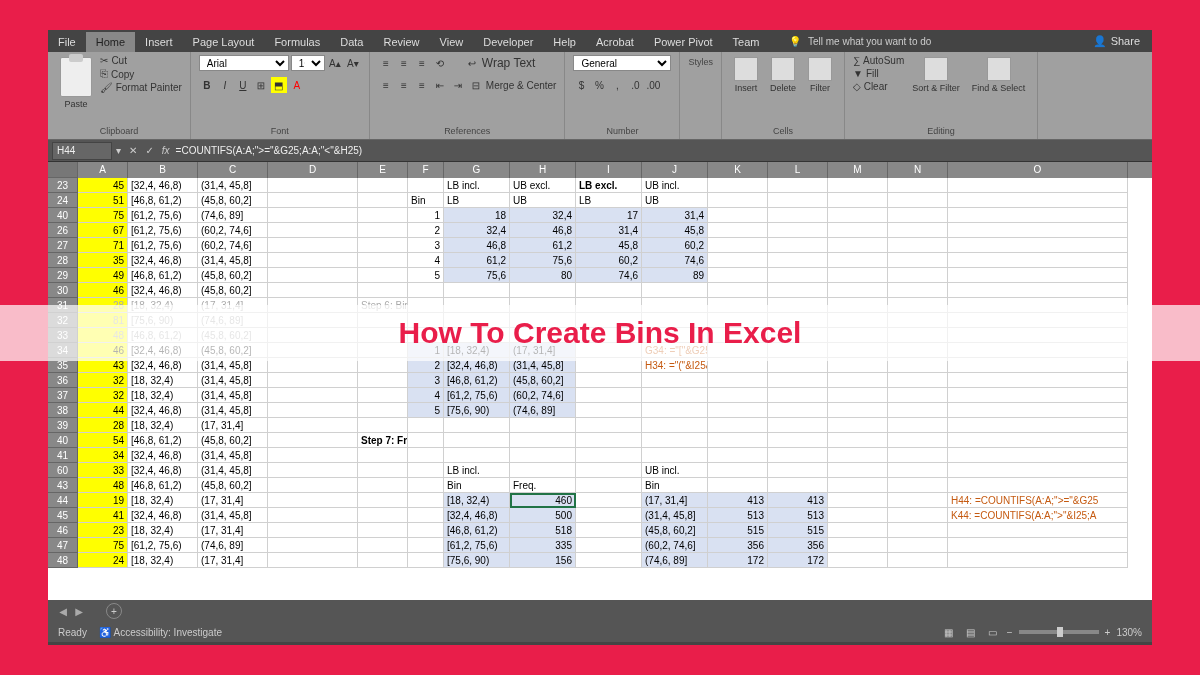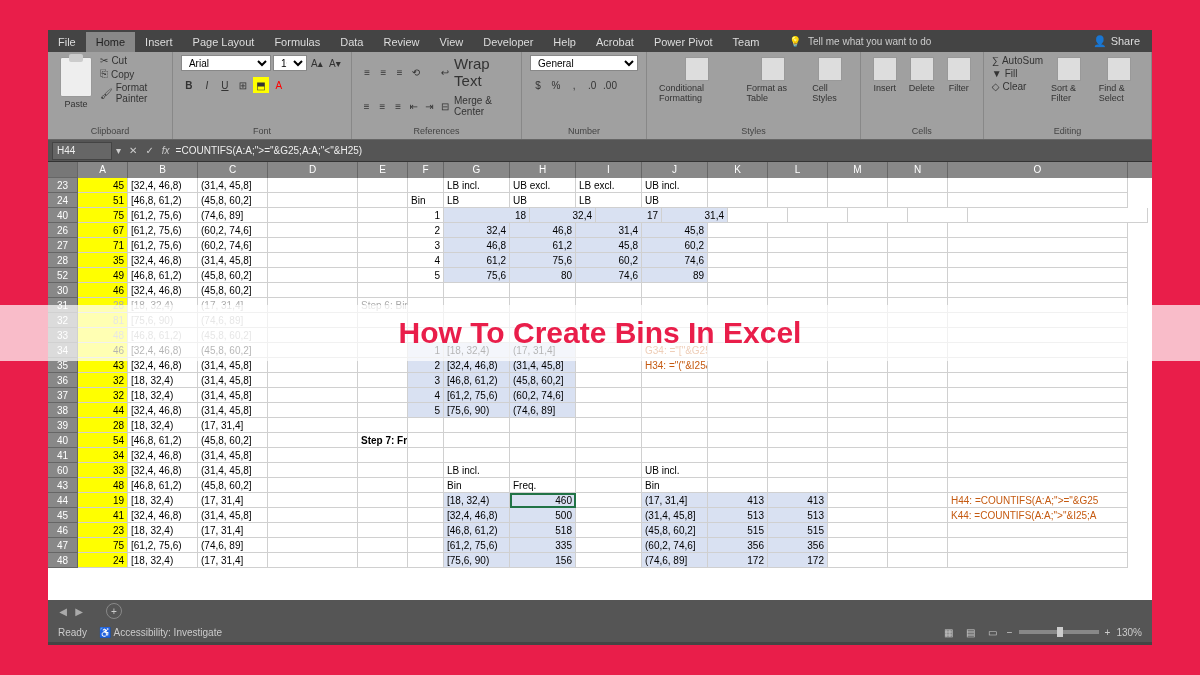--- a/index.html
+++ b/index.html
@@ -137,62 +137,48 @@
     </div>
     <div class="ribbon-group">
       <div class="ribbon-controls" style="flex-direction:column;gap:6px">
         <div class="font-row">
           <span class="btn-mini">≡</span>
           <span class="btn-mini">≡</span>
           <span class="btn-mini">≡</span>
           <span class="btn-mini">⟲</span>
           <span style="width:12px"></span>
           <span class="btn-mini">↩</span>
-            <span style="font-size:15px">Wrap Text</span>
+            <span style="font-size:12px">Wrap Text</span>
         </div>
         <div class="font-row">
           <span class="btn-mini">≡</span>
           <span class="btn-mini">≡</span>
           <span class="btn-mini">≡</span>
           <span class="btn-mini">⇤</span>
           <span class="btn-mini">⇥</span>
           <span class="btn-mini">⊟</span>
             <span style="font-size:10px">Merge &amp; Center</span>
         </div>
       </div>
       <div class="ribbon-group-name">References</div>
     </div>
     <div class="ribbon-group">
       <div class="ribbon-controls" style="flex-direction:column;gap:6px">
-        <select class="font-select" style="width:108px"><option>General</option></select>
+        <select class="font-select" style="width:98px"><option>General</option></select>
         <div class="font-row">
           <span class="btn-mini">$</span>
           <span class="btn-mini">%</span>
           <span class="btn-mini">,</span>
           <span class="btn-mini">.0</span>
           <span class="btn-mini">.00</span>
         </div>
       </div>
       <div class="ribbon-group-name">Number</div>
     </div>
     <div class="ribbon-group">
-      <div class="ribbon-controls">
-        <div class="big-btn">
-            <div class="big-icon"></div>
-            <span>Conditional Formatting</span>
-          </div>
-        <div class="big-btn">
-            <div class="big-icon"></div>
-            <span>Format as Table</span>
-          </div>
-        <div class="big-btn">
-            <div class="big-icon"></div>
-            <span>Cell Styles</span>
-          </div>
-      </div>
       <div class="ribbon-group-name">Styles</div>
     </div>
     <div class="ribbon-group">
       <div class="ribbon-controls">
         <div class="big-btn">
             <div class="big-icon"></div>
             <span>Insert</span>
           </div>
         <div class="big-btn">
             <div class="big-icon"></div>
@@ -268,21 +254,21 @@
         <div class="grid-row">
           <div class="row-header">23</div>
           <div class="cell yellow ralign" style="width: 50px;">45</div>
           <div class="cell" style="width: 70px;">[32,4, 46,8)</div>
           <div class="cell" style="width: 70px;">(31,4, 45,8]</div>
           <div class="cell" style="width: 90px;"></div>
           <div class="cell" style="width: 50px;"></div>
           <div class="cell" style="width: 36px;"></div>
           <div class="cell" style="width: 66px;">LB incl.</div>
           <div class="cell" style="width: 66px;">UB excl.</div>
-          <div class="cell" style="width: 66px;">LB excl.</div>
+          <div class="cell" style="width: 66px; font-weight: bold;">LB excl.</div>
           <div class="cell" style="width: 66px;">UB incl.</div>
           <div class="cell" style="width: 60px;"></div>
           <div class="cell" style="width: 60px;"></div>
           <div class="cell" style="width: 60px;"></div>
           <div class="cell" style="width: 60px;"></div>
           <div class="cell" style="width: 180px;"></div>
         </div>
         <div class="grid-row">
           <div class="row-header">24</div>
           <div class="cell yellow ralign" style="width: 50px;">51</div>
@@ -302,21 +288,21 @@
           <div class="cell" style="width: 180px;"></div>
         </div>
         <div class="grid-row">
           <div class="row-header">40</div>
           <div class="cell yellow ralign" style="width: 50px;">75</div>
           <div class="cell" style="width: 70px;">[61,2, 75,6)</div>
           <div class="cell" style="width: 70px;">(74,6, 89]</div>
           <div class="cell" style="width: 90px;"></div>
           <div class="cell" style="width: 50px;"></div>
           <div class="cell ralign" style="width: 36px;">1</div>
-          <div class="cell blue ralign ralign" style="width: 86px;">18</div>
+          <div class="cell blue ralign ralign" style="width: 66px;">18</div>
           <div class="cell blue ralign ralign" style="width: 66px;">32,4</div>
           <div class="cell blue ralign ralign" style="width: 66px;">17</div>
           <div class="cell blue ralign ralign" style="width: 66px;">31,4</div>
           <div class="cell" style="width: 60px;"></div>
           <div class="cell" style="width: 60px;"></div>
           <div class="cell" style="width: 60px;"></div>
           <div class="cell" style="width: 60px;"></div>
           <div class="cell" style="width: 180px;"></div>
         </div>
         <div class="grid-row">
@@ -367,21 +353,21 @@
           <div class="cell blue ralign ralign" style="width: 66px;">75,6</div>
           <div class="cell blue ralign ralign" style="width: 66px;">60,2</div>
           <div class="cell blue ralign ralign" style="width: 66px;">74,6</div>
           <div class="cell" style="width: 60px;"></div>
           <div class="cell" style="width: 60px;"></div>
           <div class="cell" style="width: 60px;"></div>
           <div class="cell" style="width: 60px;"></div>
           <div class="cell" style="width: 180px;"></div>
         </div>
         <div class="grid-row">
-          <div class="row-header">52</div>
+          <div class="row-header">29</div>
           <div class="cell yellow ralign" style="width: 50px;">49</div>
           <div class="cell" style="width: 70px;">[46,8, 61,2)</div>
           <div class="cell" style="width: 70px;">(45,8, 60,2]</div>
           <div class="cell" style="width: 90px;"></div>
           <div class="cell" style="width: 50px;"></div>
           <div class="cell ralign" style="width: 36px;">5</div>
           <div class="cell blue ralign ralign" style="width: 66px;">75,6</div>
           <div class="cell blue ralign ralign" style="width: 66px;">80</div>
           <div class="cell blue ralign ralign" style="width: 66px;">74,6</div>
           <div class="cell blue ralign ralign" style="width: 66px;">89</div>

